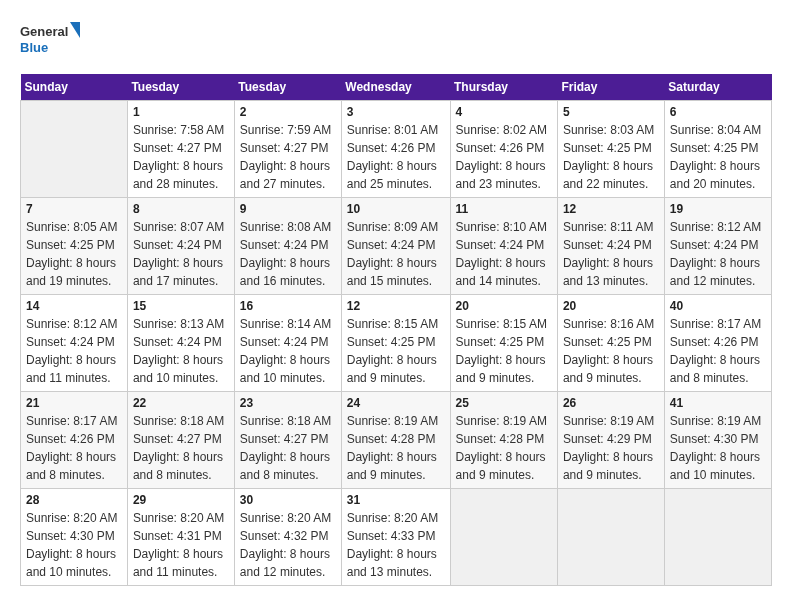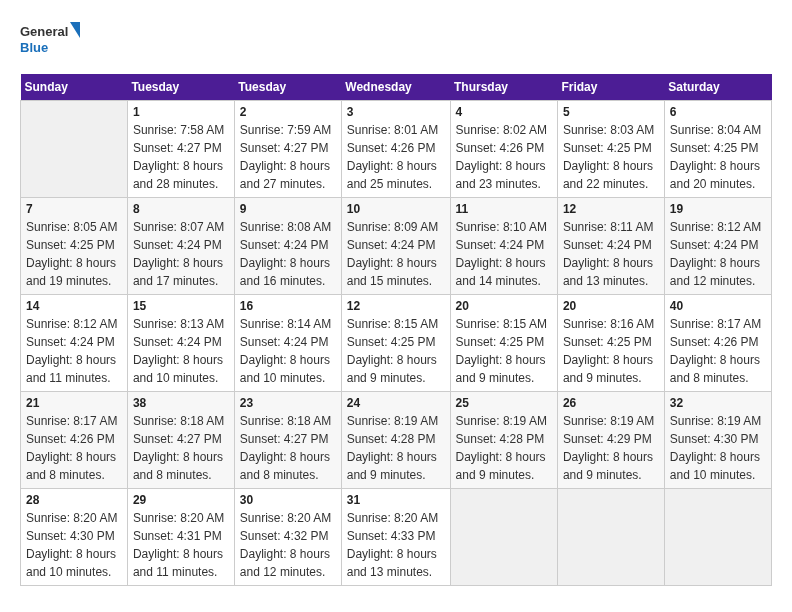--- a/index.html
+++ b/index.html
@@ -189,41 +189,41 @@
           <span class="day-num">40</span>
           <div class="day-info">Sunrise: 8:17 AM<br>Sunset: 4:26 PM<br>Daylight: 8 hours and 8 minutes.</div>
         </td>
       </tr>
       <tr>
         <td>
           <span class="day-num">21</span>
           <div class="day-info">Sunrise: 8:17 AM<br>Sunset: 4:26 PM<br>Daylight: 8 hours and 8 minutes.</div>
         </td>
         <td>
-          <span class="day-num">38</span>
+          <span class="day-num">22</span>
           <div class="day-info">Sunrise: 8:18 AM<br>Sunset: 4:27 PM<br>Daylight: 8 hours and 8 minutes.</div>
         </td>
         <td>
           <span class="day-num">23</span>
           <div class="day-info">Sunrise: 8:18 AM<br>Sunset: 4:27 PM<br>Daylight: 8 hours and 8 minutes.</div>
         </td>
         <td>
           <span class="day-num">24</span>
           <div class="day-info">Sunrise: 8:19 AM<br>Sunset: 4:28 PM<br>Daylight: 8 hours and 9 minutes.</div>
         </td>
         <td>
           <span class="day-num">25</span>
           <div class="day-info">Sunrise: 8:19 AM<br>Sunset: 4:28 PM<br>Daylight: 8 hours and 9 minutes.</div>
         </td>
         <td>
           <span class="day-num">26</span>
           <div class="day-info">Sunrise: 8:19 AM<br>Sunset: 4:29 PM<br>Daylight: 8 hours and 9 minutes.</div>
         </td>
         <td>
-          <span class="day-num">32</span>
+          <span class="day-num">41</span>
           <div class="day-info">Sunrise: 8:19 AM<br>Sunset: 4:30 PM<br>Daylight: 8 hours and 10 minutes.</div>
         </td>
       </tr>
       <tr>
         <td>
           <span class="day-num">28</span>
           <div class="day-info">Sunrise: 8:20 AM<br>Sunset: 4:30 PM<br>Daylight: 8 hours and 10 minutes.</div>
         </td>
         <td>
           <span class="day-num">29</span>

